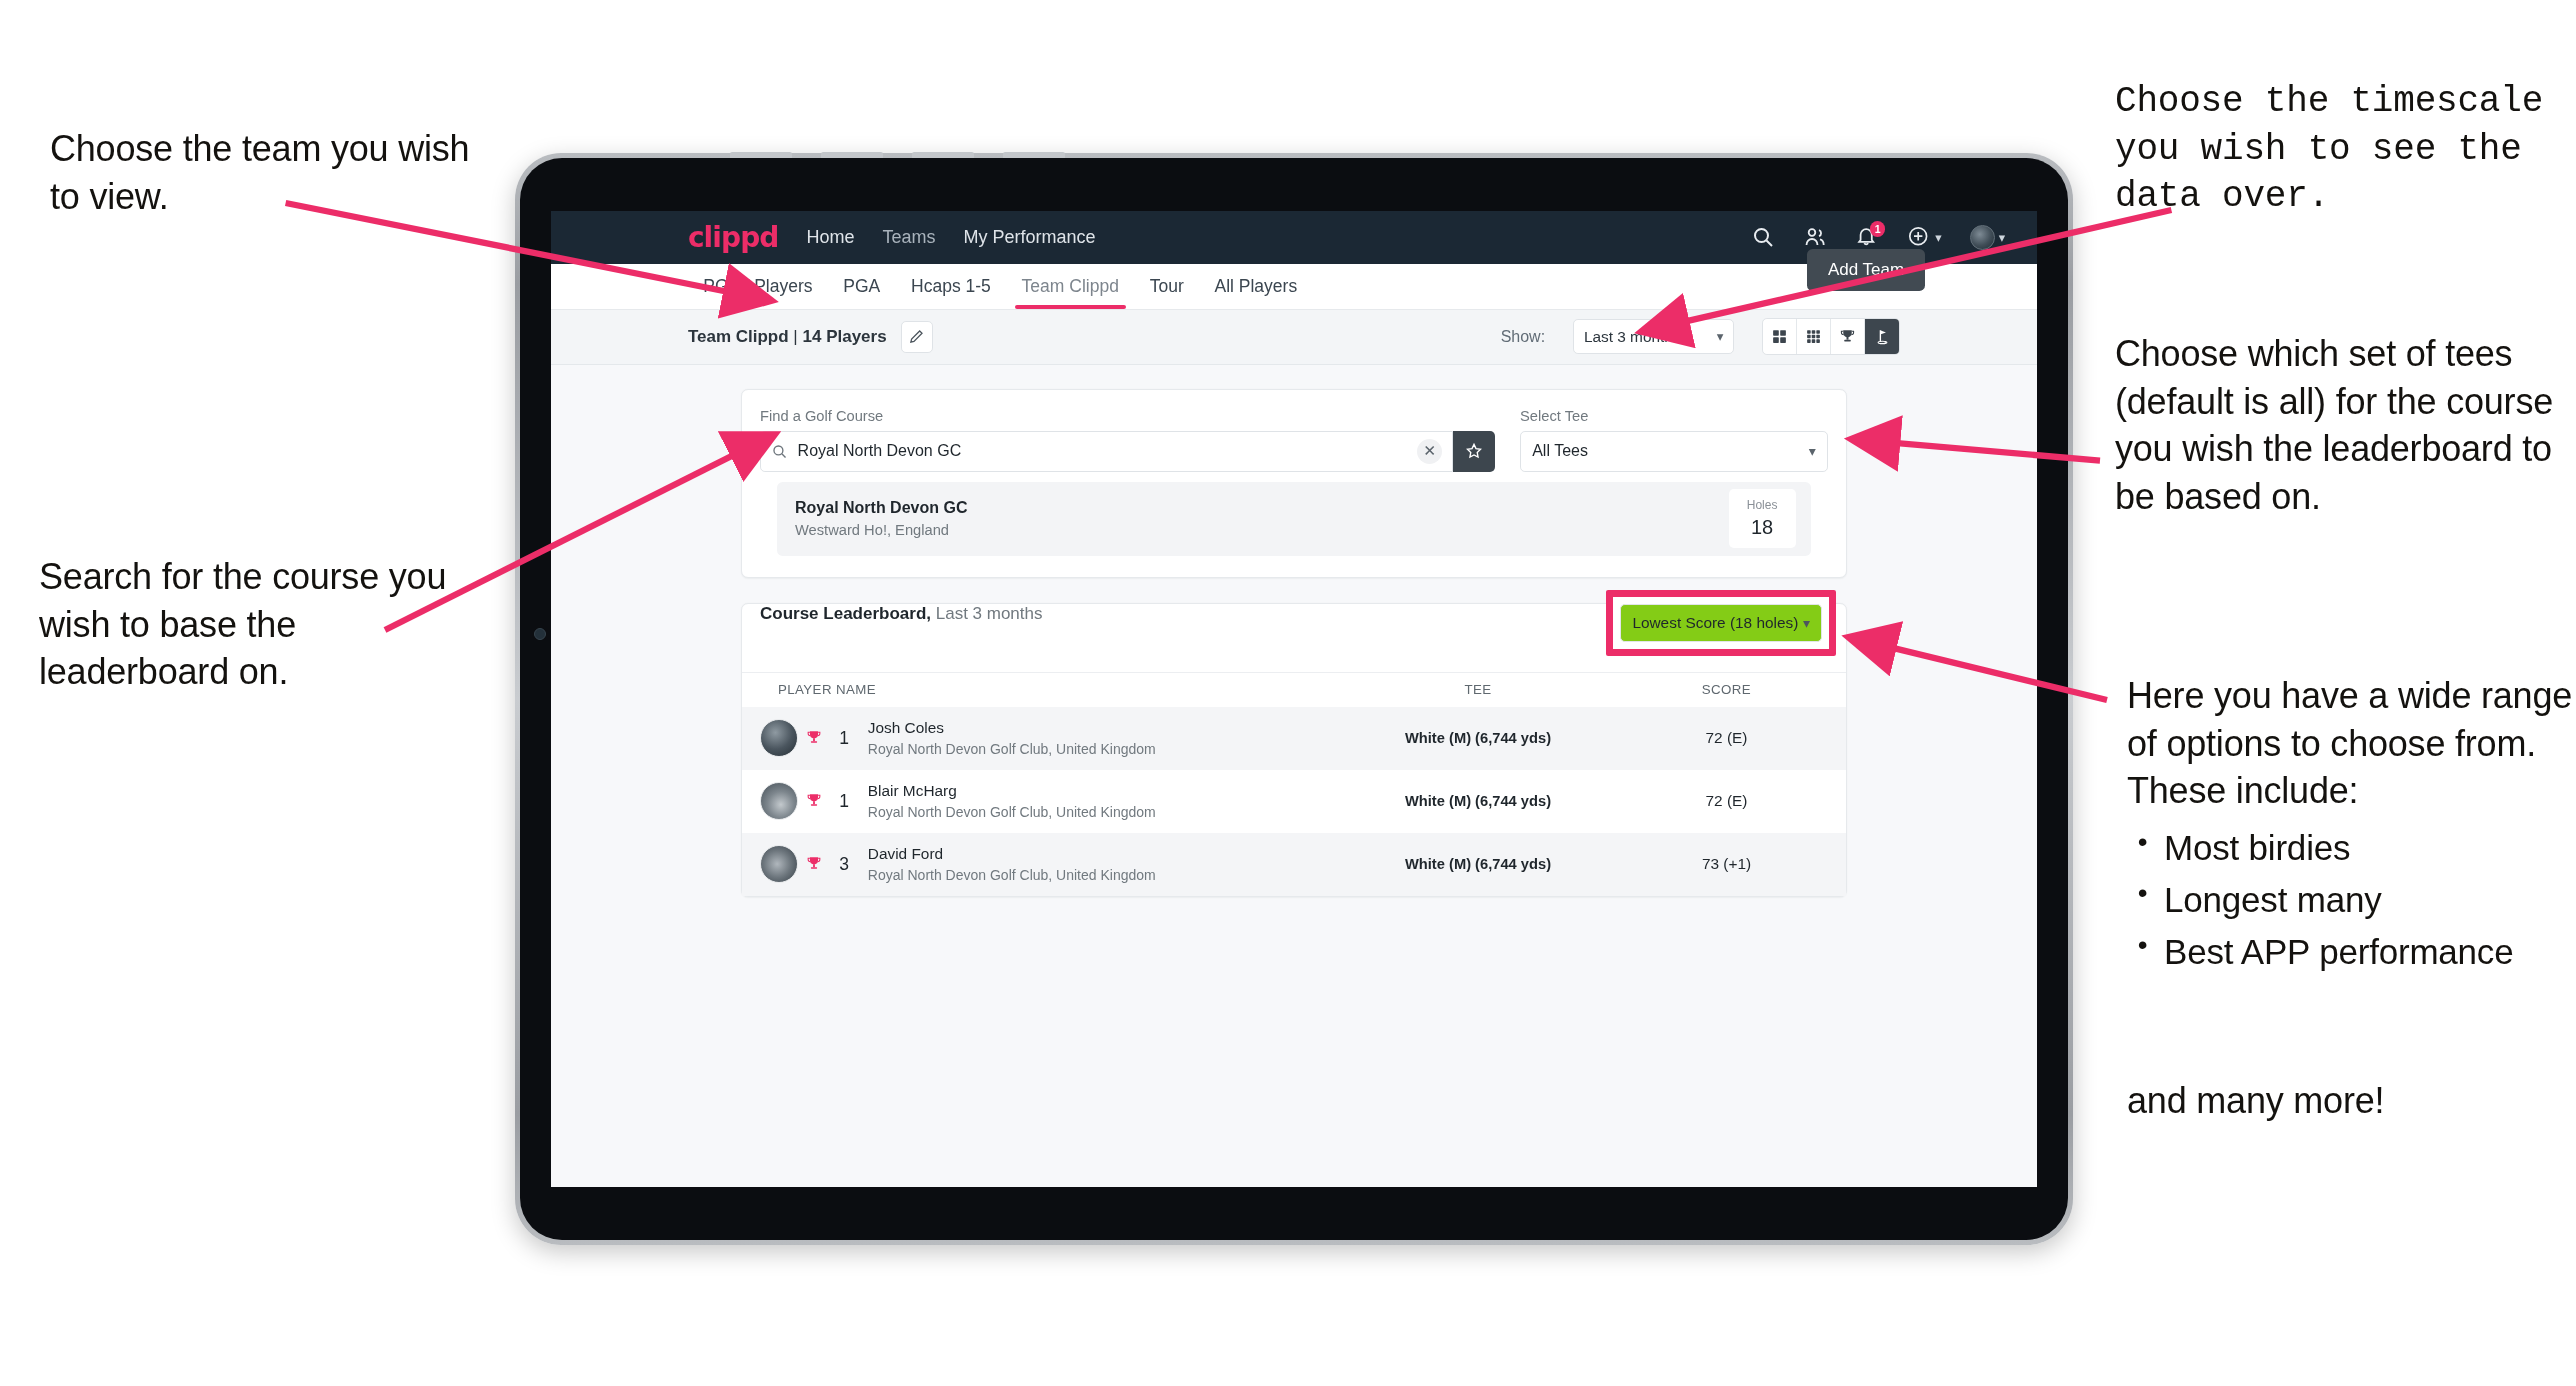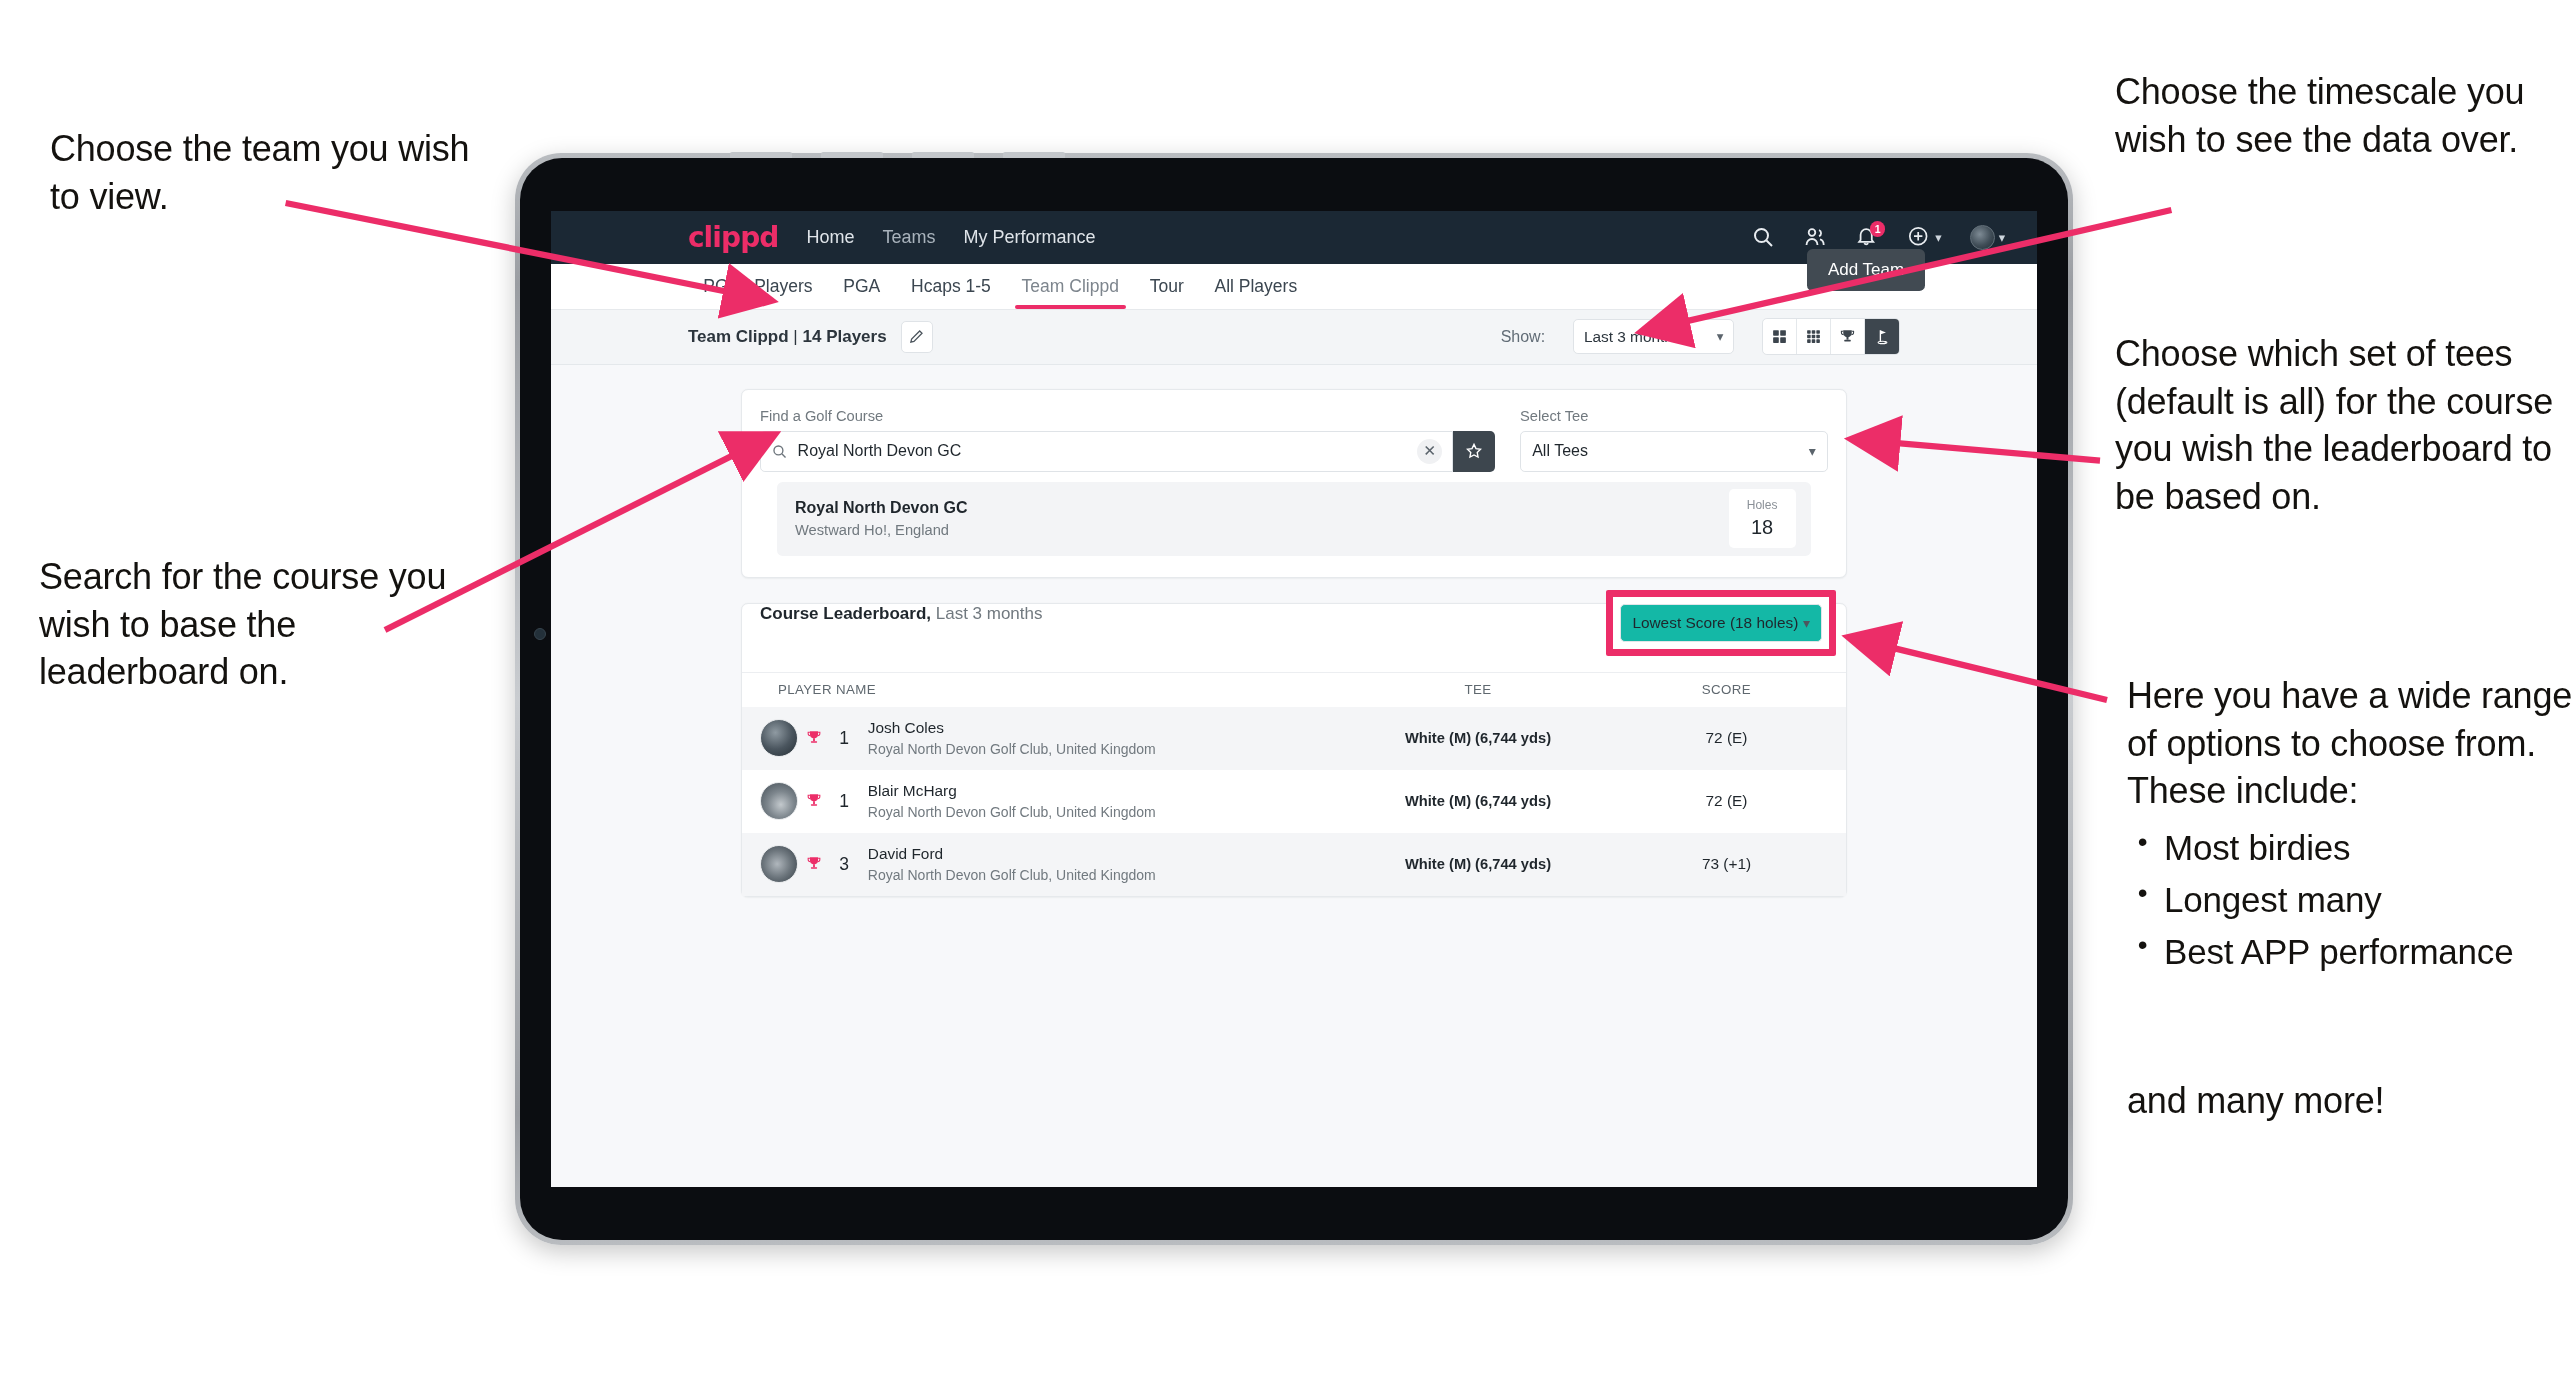--- a/index.html
+++ b/index.html
@@ -26,21 +26,21 @@
   .annot li:before {
     content: "\2022";
     position: absolute;
     left: 9.8px;
     top: -1.4px;
     font-size: 28px;
   }
 
   #annot-team       { left: 50px;  top: 125px;  width: 448px; }
   #annot-search     { left: 39px;  top: 553px;  width: 420px; }
-  #annot-timescale  { left: 2115px; top: 68px; width: 448px; }
+  #annot-timescale  { left: 2115px; top: 78px; width: 448px; font-family: Liberation Mono, monospace; }
   #annot-tees       { left: 2115px; top: 330px; width: 476px; }
   #annot-options    { left: 2127px; top: 672px; width: 462px; }
   #annot-list       { left: 2128px; top: 822px; width: 448px; }
   #annot-more       { left: 2127px; top: 1077px; width: 448px; }
 
   
   #arrows {
     position: absolute;
     left: 0; top: 0;
     width: 2576px; height: 1386px;
@@ -334,21 +334,21 @@
     top: -14px;
     border: 7.7px solid #ec2d68;
     background: #ffffff;
     border-radius: 2.1px;
     padding: 7px;
   }
   #metric-select {
     width: 202px; height: 38px;
     border: 0.7px solid #e2e5e9;
     border-radius: 4.9px;
-    background: #14b8a6;
+    background: #84cc16;
     display: flex; align-items: center;
     padding: 0 11.2px;
     font-size: 15.4px; color: #1f262c;
   }
   #metric-select .caret2 { margin-left: auto; color: #4d565e; font-size: 14px; }
 
   #lb-colhead {
     display: flex; align-items: center;
     height: 34px;
     padding: 0 18px;

